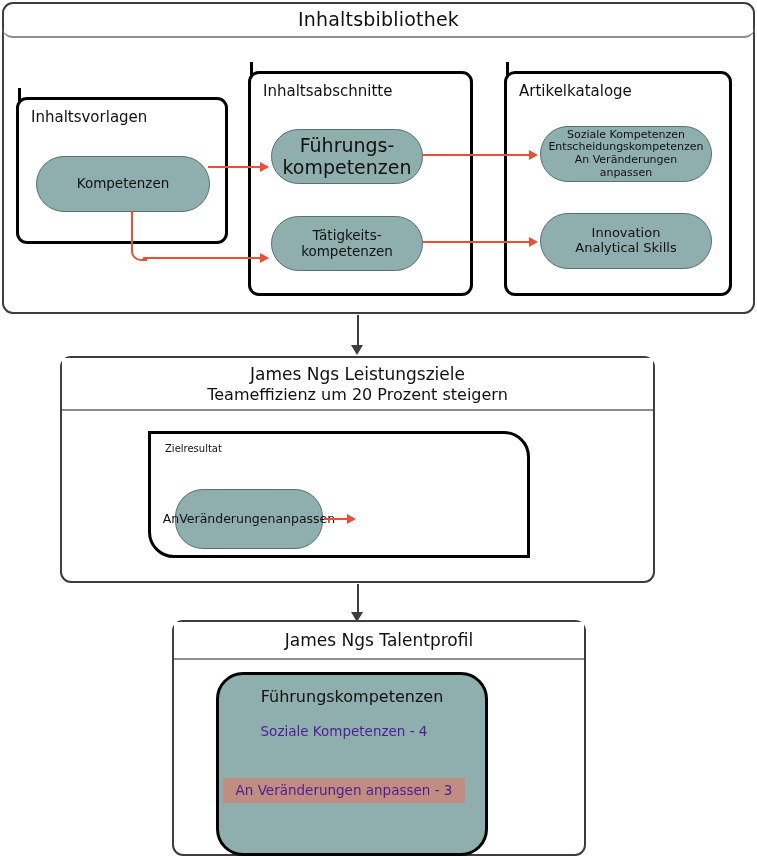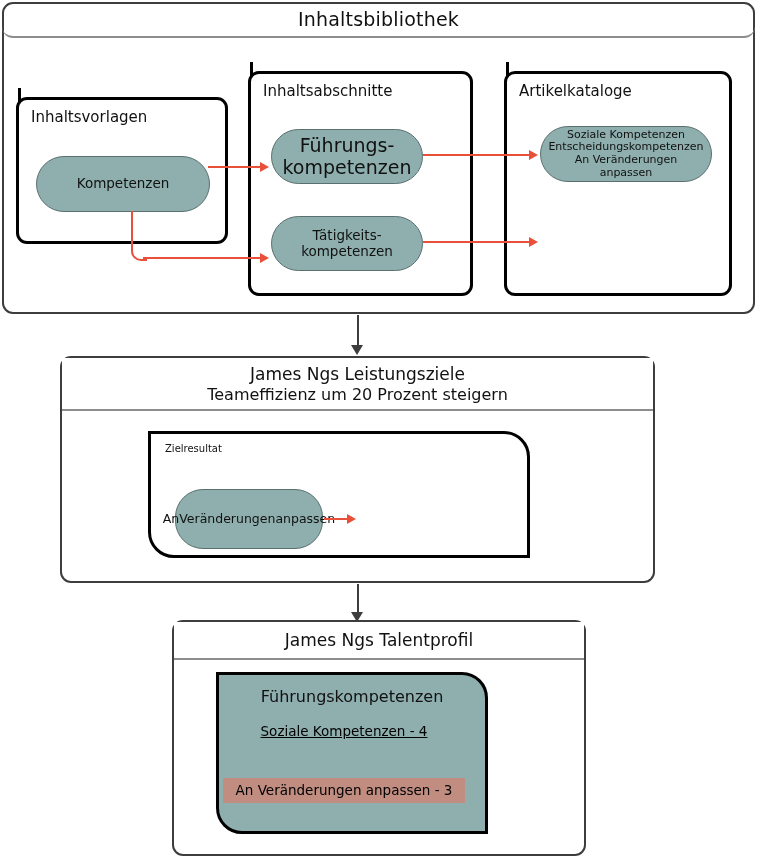--- a/index.html
+++ b/index.html
@@ -83,21 +83,21 @@
     border-top-left-radius:0;border-bottom-right-radius:0;
   }
   .folder.filled{background:#8fafaf;}
   .folder-label{position:absolute;left:14px;top:9px;font-size:10px;color:#111;}
 
   
   .tp-title{
     position:absolute;left:0;right:0;text-align:center;font-size:16px;color:#111;
   }
   .tp-row{
-    position:absolute;left:0;right:16px;text-align:center;font-size:13.5px;color:#000000;text-decoration:underline;
+    position:absolute;left:0;right:16px;text-align:center;font-size:13.5px;color:#4c1d95;
   }
   .tp-row.hl span{
     background:#c08d80;padding:4px 13px;display:inline-block;line-height:1.25;
   }
 </style>
 </head>
 <body>
 
 <div class="stage">
 
@@ -136,20 +136,24 @@
     <span>kompetenzen</span>
   </div>
 
   <div class="abs node rr" style="left:540px;top:126px;width:172px;height:56px;font-size:11px;flex-direction:column;">
     <span>Soziale Kompetenzen</span>
     <span>Entscheidungskompetenzen</span>
     <span>An Veränderungen</span>
     <span>anpassen</span>
   </div>
 
+  <div class="abs node rr" style="left:540px;top:213px;width:172px;height:56px;font-size:13px;flex-direction:column;">
+    <span>Innovation</span>
+    <span>Analytical Skills</span>
+  </div>
 
   <div class="ln-h" style="left:208px;top:166px;width:54px;"></div>
   <div class="arrow-r" style="left:260px;top:162px;"></div>
 
   <div class="elbow" style="left:131px;top:211px;width:14px;height:48px;"></div>
   <div class="ln-h" style="left:143px;top:257px;width:120px;"></div>
   <div class="arrow-r" style="left:260px;top:253px;"></div>
 
   <div class="ln-h" style="left:423px;top:154px;width:110px;"></div>
   <div class="arrow-r" style="left:529px;top:150px;"></div>
@@ -183,21 +187,21 @@
 
   <div class="flow-v" style="left:357px;top:584px;height:32px;"></div>
   <div class="flow-head" style="left:351px;top:612px;"></div>
 
   <div class="abs panel" style="left:172px;top:620px;width:414px;height:236px;">
     <div class="panel-head" style="height:36px;">
       <div class="l1">James Ngs Talentprofil</div>
     </div>
   </div>
 
-  <div class="abs folder filled" style="left:216px;top:672px;width:272px;height:162px;">
+  <div class="abs folder filled" style="left:216px;top:672px;width:272px;height:184px;border-radius:27px;">
     <div class="tp-title" style="top:12px;">Führungskompetenzen</div>
     <div class="tp-row" style="top:48px;">
       <span>Soziale Kompetenzen - 4</span>
     </div>
     <div class="tp-row hl" style="top:103px;">
       <span>An Veränderungen anpassen - 3</span>
     </div>
   </div>
 
 </div>

